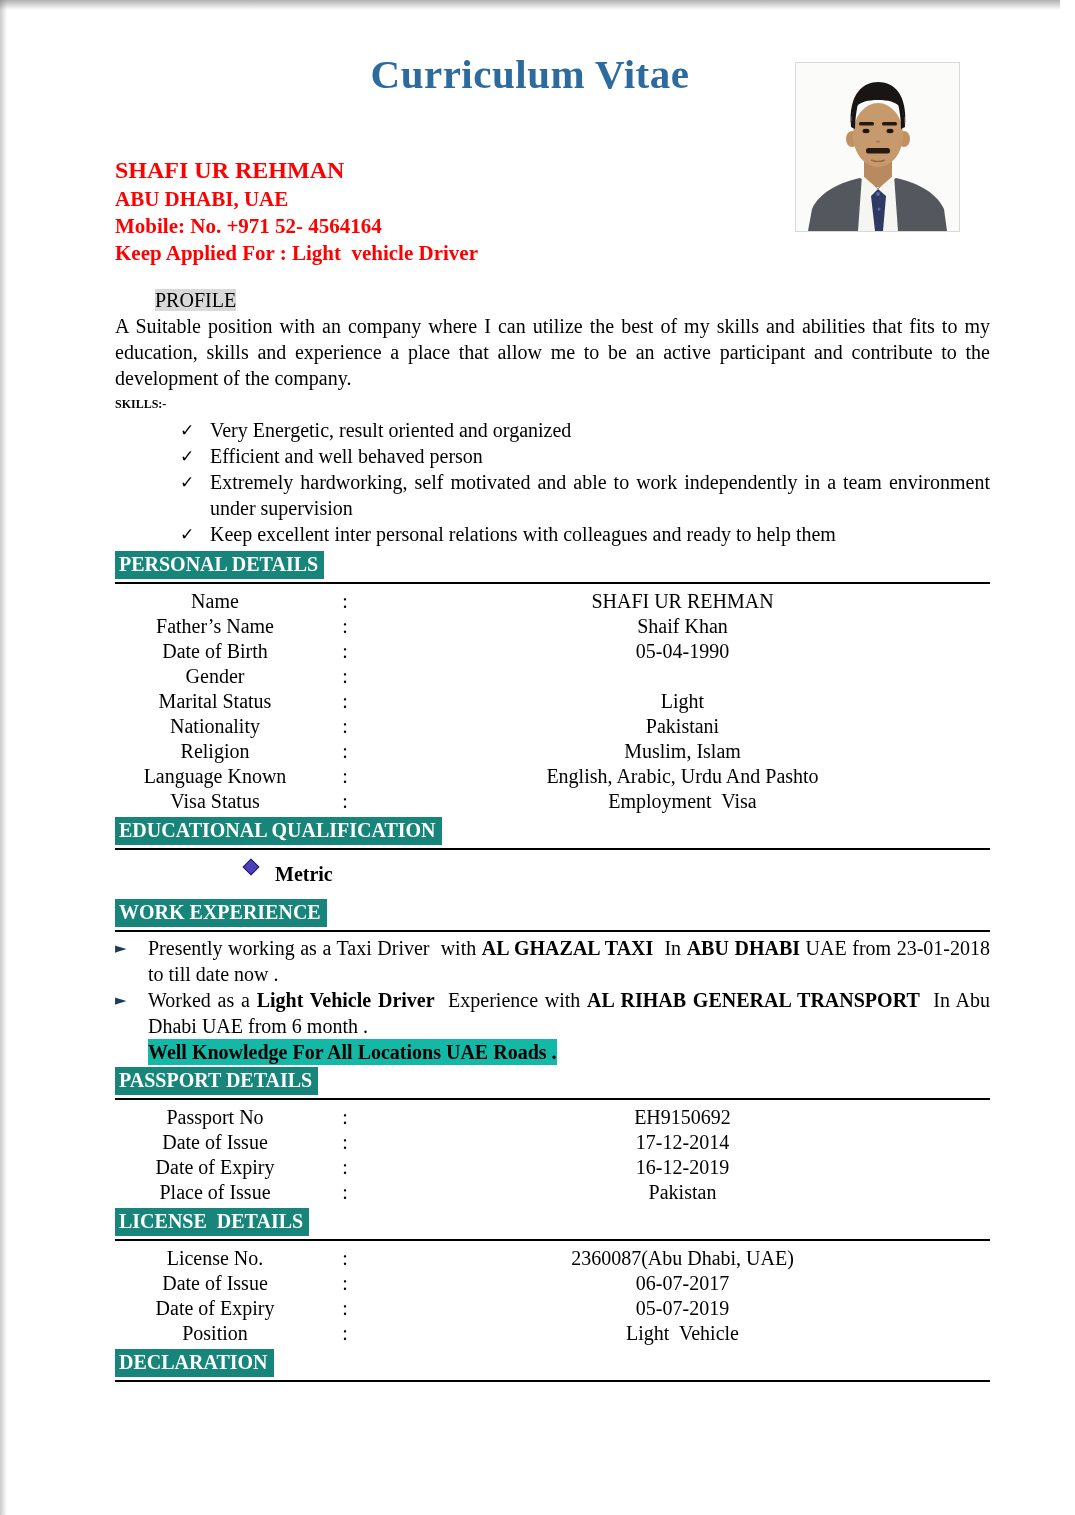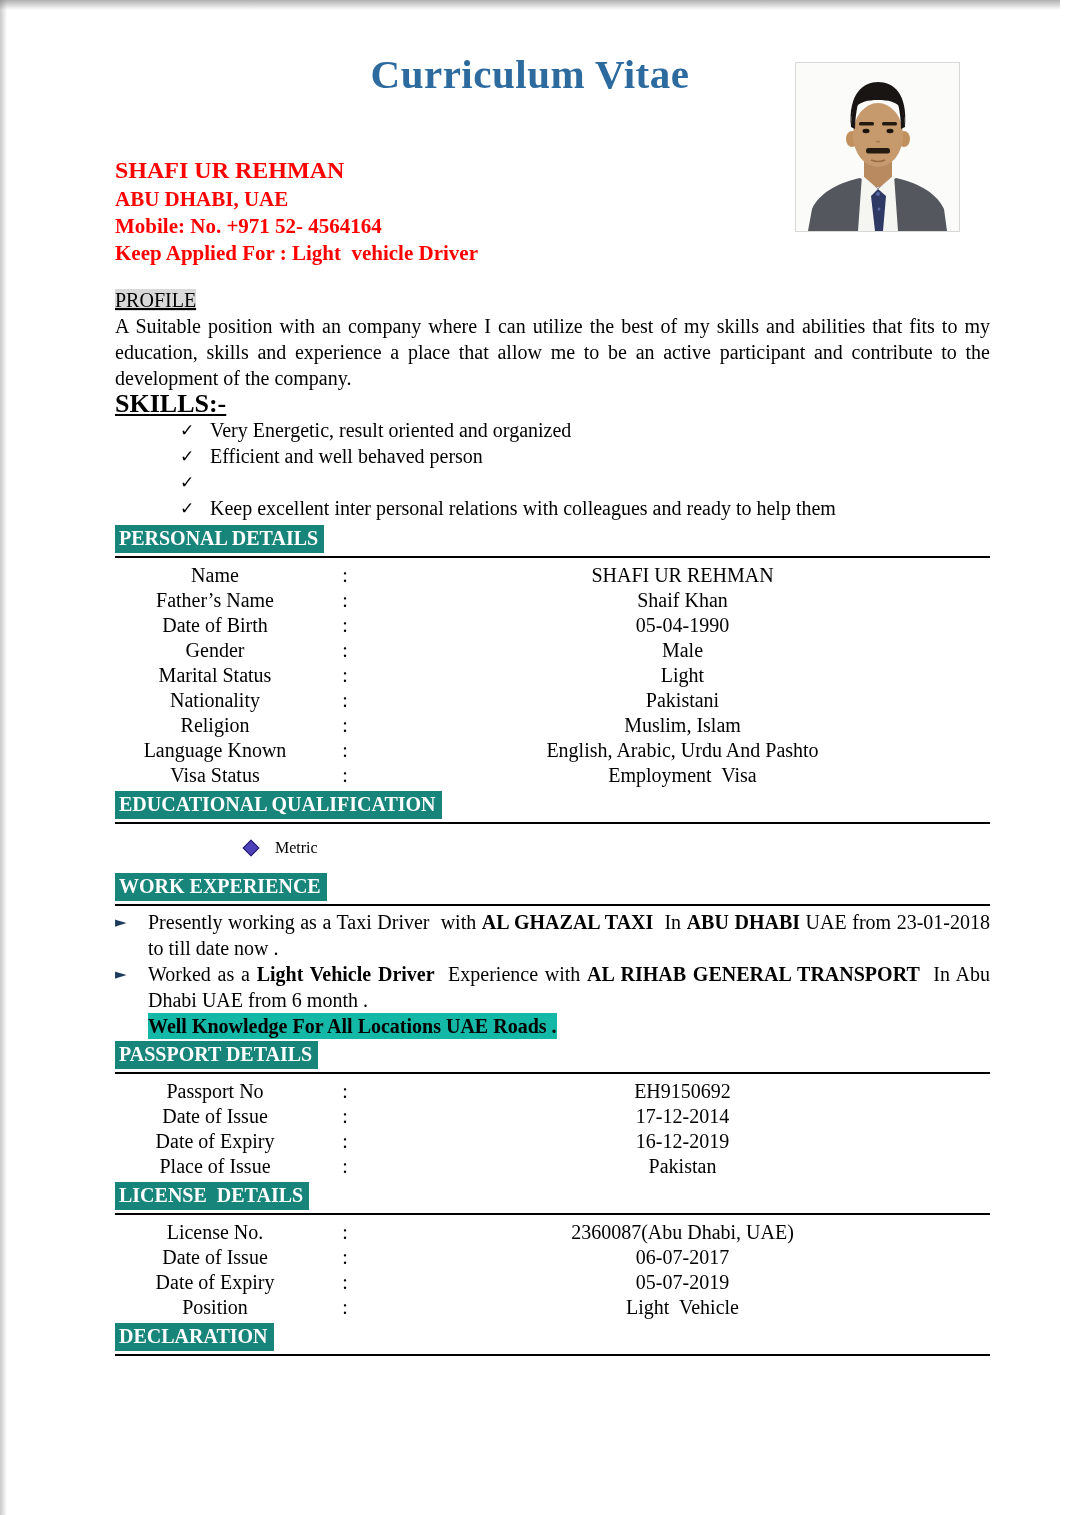--- a/index.html
+++ b/index.html
@@ -18,44 +18,44 @@
   .photo{position:absolute;top:62px;right:100px;width:165px;height:170px;
     background:#fbfbfa;border:1px solid #d8d8d8;box-sizing:border-box;overflow:hidden;}
 
   .content{margin:0 70px 0 115px;}
 
   .header-block{margin-top:57px;}
   .hname{font-size:24px;line-height:31px;font-weight:bold;color:#ff0000;}
   .hline{font-size:21px;line-height:27px;font-weight:bold;color:#ff0000;white-space:pre-wrap;}
 
   .sec-profile{margin-top:20px;}
-  .shade-underline{display:inline;background:#d9d9d9;text-decoration:underline;
-    font-size:20px;line-height:26px;}
+  .shade-underline{display:inline;background:#d9d9d9;
+    font-size:20px;line-height:26px;margin-left:40px;}
   .body-text{font-size:20px;line-height:26px;text-align:justify;}
 
-  .skills-heading{font-size:26px;line-height:26px;font-weight:bold;text-decoration:underline;}
+  .skills-heading{font-size:12px;line-height:26px;font-weight:bold;}
   .check-list{margin:0;padding:0;}
   .check-item{display:flex;padding-left:65px;font-size:20px;line-height:26px;}
   .check-item .ctext{flex:1;text-align:justify;}
   .cmark{flex:0 0 30px;font-family:"DejaVu Sans",sans-serif;font-size:17px;}
 
   .sec-heading{display:inline-block;background:#18857a;color:#ffffff;font-weight:bold;
     font-size:20px;line-height:25px;padding:1px 6px 2px 4px;white-space:pre;}
   .rule{border:0;border-top:2.5px solid #000;margin:3px 0 0 0;}
 
   .dtable{margin-top:5px;font-size:20px;line-height:25px;text-align:center;}
   .drow{display:flex;}
   .dlabel{flex:0 0 200px;white-space:pre;}
   .dcolon{flex:0 0 60px;}
   .dvalue{flex:1;white-space:pre-wrap;}
 
   .sec-pd{margin-top:4px;}
   .sec-edu{margin-top:3px;}
   .edu-list{margin:11px 0 0 0;}
-  .edu-row{display:flex;align-items:center;margin-left:130px;font-size:16px;line-height:26px;}
+  .edu-row{display:flex;align-items:flex-start;margin-left:130px;font-size:20px;line-height:26px;font-weight:bold;}
   .diamond{width:10px;height:10px;background:#4c41b8;border:1.5px solid #241c6e;
     transform:rotate(45deg);margin-right:18px;flex:0 0 auto;}
   .sec-work{margin-top:12px;}
   .wlist{margin-top:3px;}
   .wrow{display:flex;font-size:20px;line-height:26px;}
   .wmark{flex:0 0 33px;color:#1b3a5c;font-family:"DejaVu Sans",sans-serif;font-size:15px;line-height:26px;}
   .wtext{flex:1;text-align:justify;white-space:pre-wrap;}
   .b{font-weight:bold;}
   .whl-wrap{margin-left:33px;}
   .whl{display:inline-block;background:#14b8a6;font-weight:bold;font-size:20px;line-height:26px;white-space:pre-wrap;}
@@ -117,20 +117,21 @@
             <span class="ctext">Very Energetic, result oriented and organized</span>
           </div>
 
           <div class="check-item">
             <span class="cmark">✓</span>
             <span class="ctext">Efficient and well behaved person</span>
           </div>
 
           <div class="check-item">
             <span class="cmark">✓</span>
+            <span class="ctext">Extremely hardworking, self motivated and able to work independently in a team environment under supervision</span>
           </div>
 
           <div class="check-item">
             <span class="cmark">✓</span>
             <span class="ctext">Keep excellent inter personal relations with colleagues and ready to help them</span>
           </div>
         </div>
     </div>
 
     <div class="sec-pd">
@@ -152,21 +153,20 @@
 
           <div class="drow">
             <span class="dlabel">Date of Birth</span>
             <span class="dcolon">:</span>
             <span class="dvalue">05-04-1990</span>
           </div>
 
           <div class="drow">
             <span class="dlabel">Gender</span>
             <span class="dcolon">:</span>
-            <span class="dvalue">Male</span>
           </div>
 
           <div class="drow">
             <span class="dlabel">Marital Status</span>
             <span class="dcolon">:</span>
             <span class="dvalue">Light</span>
           </div>
 
           <div class="drow">
             <span class="dlabel">Nationality</span>

